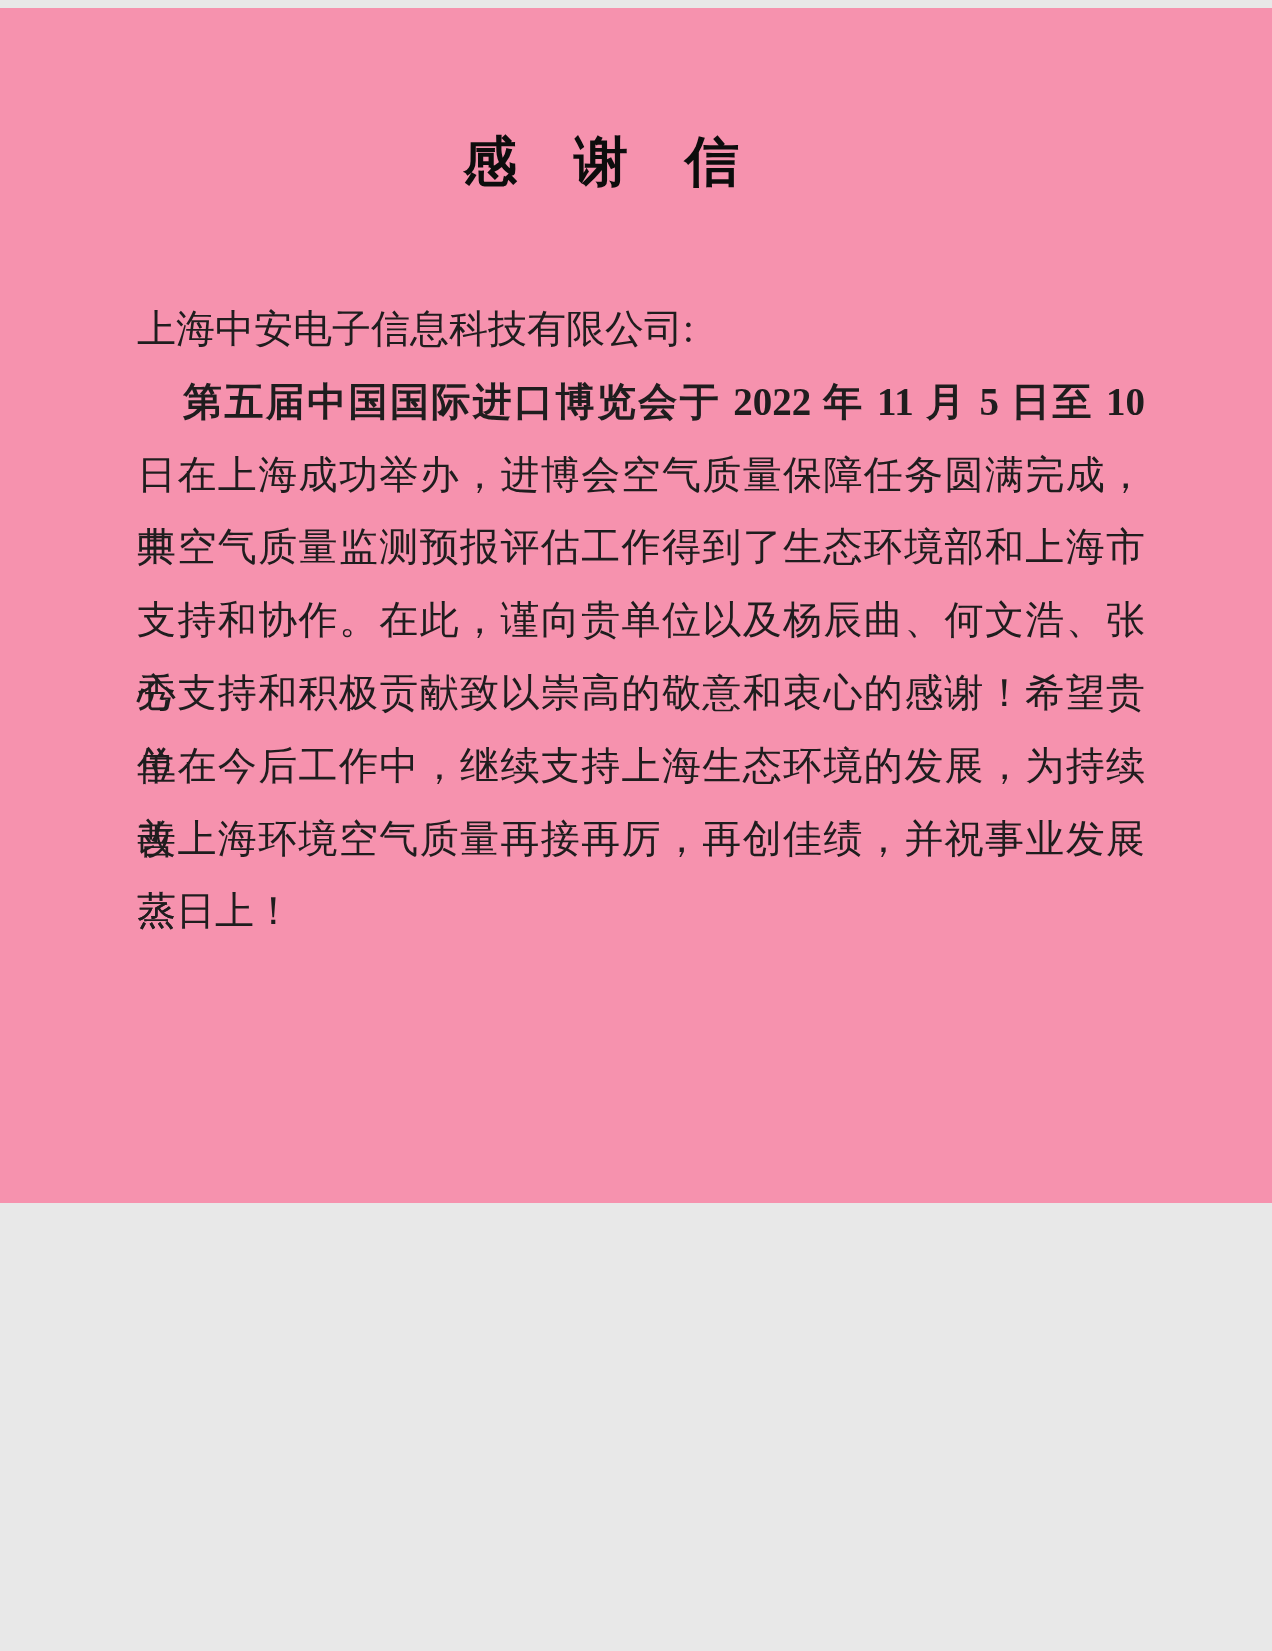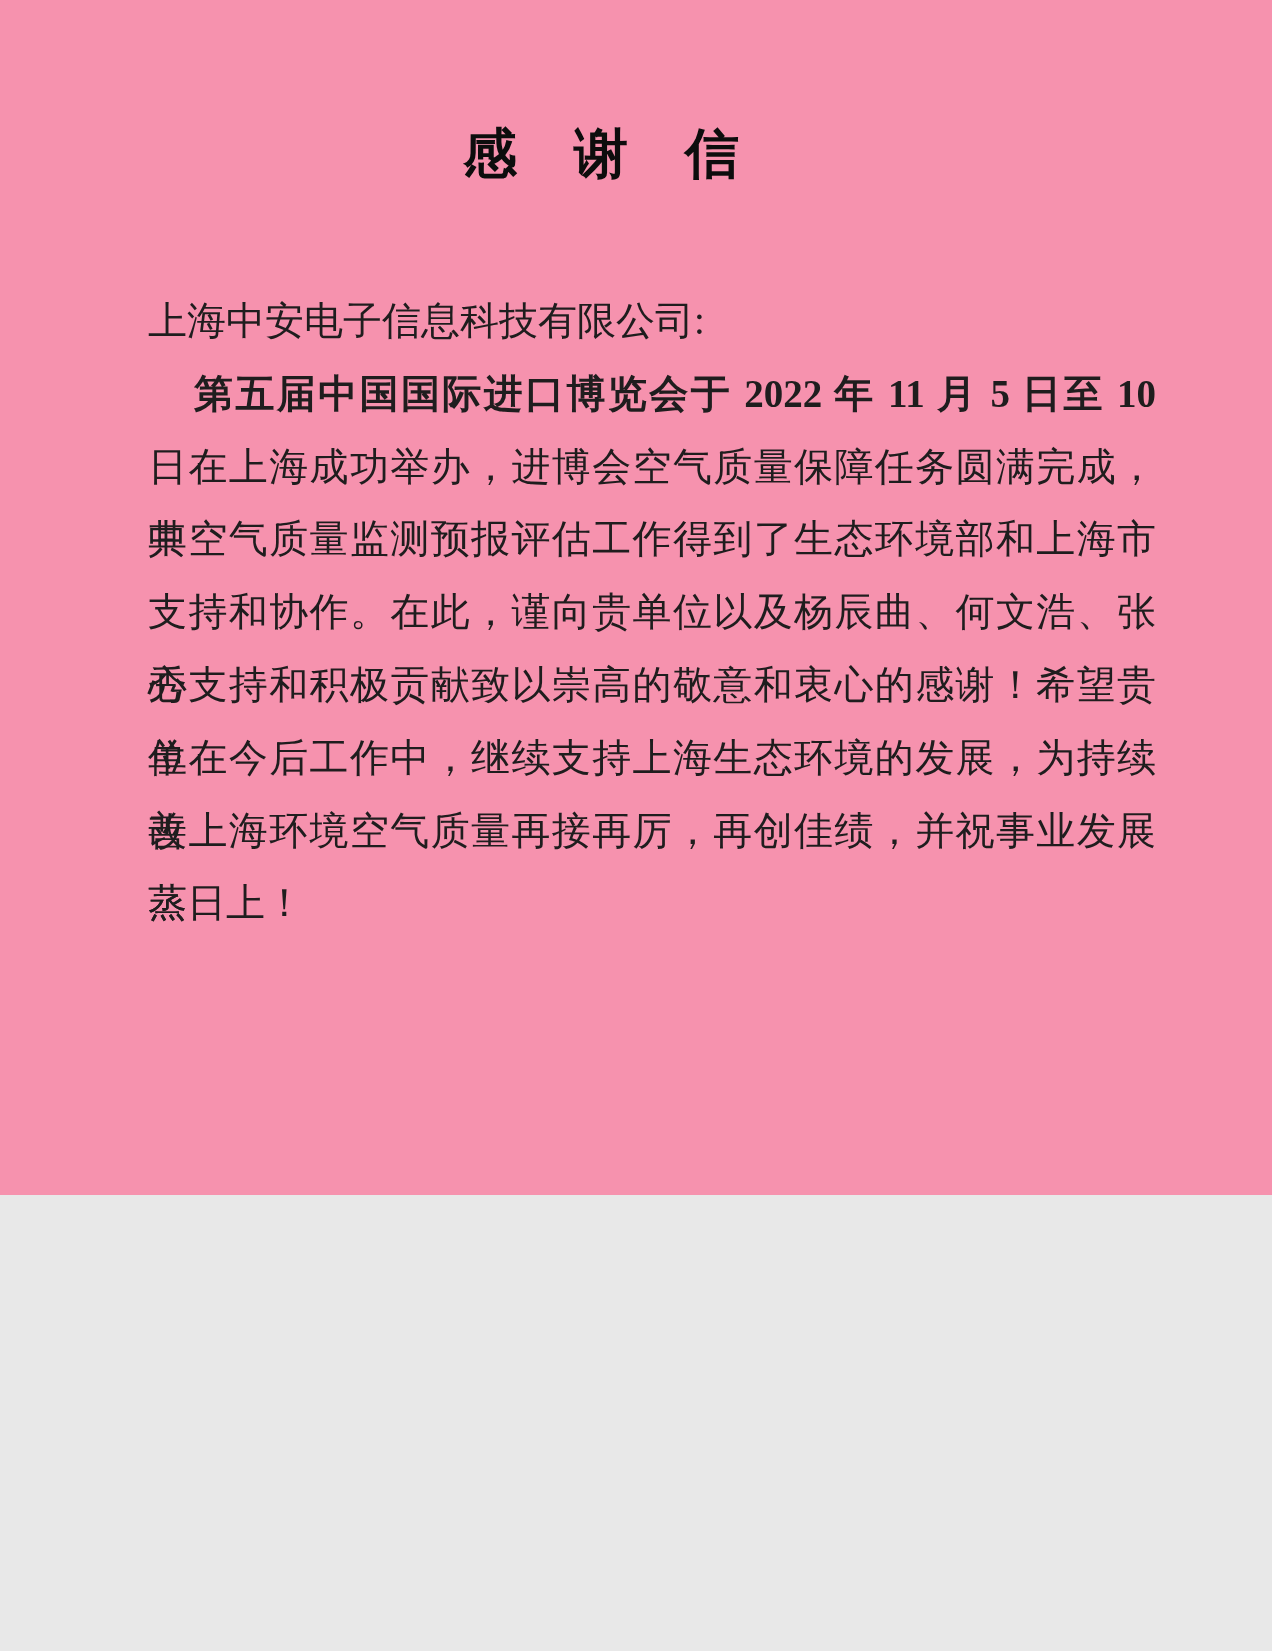--- a/index.html
+++ b/index.html
@@ -4,21 +4,21 @@
 <style>
   html, body {
     margin: 0;
     padding: 0;
     background: #e8e8e8;
   }
   #page {
     position: relative;
     width: 1272px;
     height: 1195px;
-    margin: 0 auto;
+    margin: 8px auto;
     background: #f692ae;
     overflow: hidden;
     font-family: "Liberation Serif", "DejaVu Serif", serif;
     color: #1f1d1e;
   }
   #letter-title {
     position: absolute;
     top: 118px;
     left: 0;
     width: 1272px;
@@ -26,21 +26,21 @@
     transform: translateX(-30px);
     font-size: 54px;
     font-weight: 700;
     letter-spacing: 10px;
     color: #0d0d0d;
     white-space: pre;
   }
   #body-lines {
     position: absolute;
     top: 285px;
-    left: 148px;
+    left: 137px;
     width: 1008px;
   }
   .body-line {
     line-height: 72.8px;
     height: 72.8px;
     font-size: 39px;
     white-space: nowrap;
     text-align: left;
   }
   .body-line.justify {

